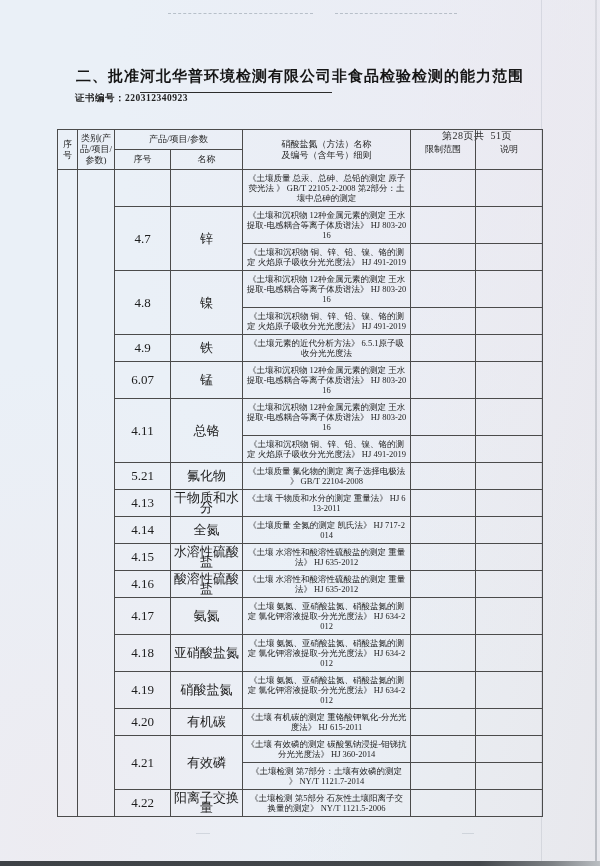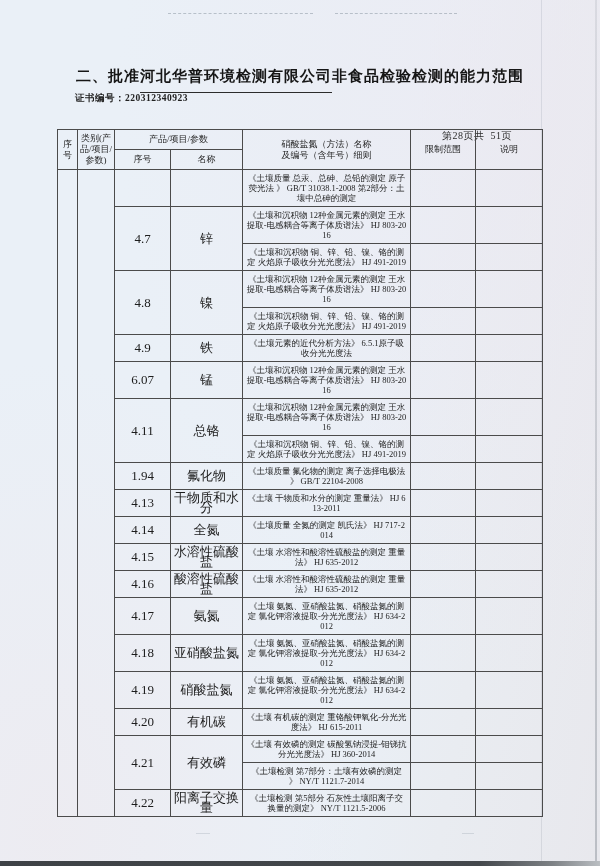--- a/index.html
+++ b/index.html
@@ -84,21 +84,21 @@
         <th class="h-subseq">序号</th>
         <th class="h-subname">名称</th>
       </tr>
     </thead>
     <tbody>
         <tr>
           <td class="c-outer-seq" rowspan="21"></td>
           <td class="c-category" rowspan="21"></td>
           <td class="c-no"></td>
           <td class="c-name"></td>
-          <td class="c-std">《土壤质量 总汞、总砷、总铅的测定 原子荧光法 》  GB/T 31038.1-2008 第2部分：土壤中总砷的测定</td>
+          <td class="c-std">《土壤质量 总汞、总砷、总铅的测定 原子荧光法 》  GB/T 22105.2-2008 第2部分：土壤中总砷的测定</td>
           <td class="c-lim"></td>
           <td class="c-note"></td>
         </tr>
         <tr>
           <td class="c-no" rowspan="2">4.7</td>
           <td class="c-name" rowspan="2">锌</td>
           <td class="c-std">《土壤和沉积物 12种金属元素的测定 王水提取-电感耦合等离子体质谱法》  HJ 803-2016</td>
           <td class="c-lim"></td>
           <td class="c-note"></td>
         </tr>
@@ -139,21 +139,21 @@
           <td class="c-std">《土壤和沉积物 12种金属元素的测定 王水提取-电感耦合等离子体质谱法》  HJ 803-2016</td>
           <td class="c-lim"></td>
           <td class="c-note"></td>
         </tr>
         <tr>
           <td class="c-std">《土壤和沉积物 铜、锌、铅、镍、铬的测定 火焰原子吸收分光光度法》  HJ 491-2019</td>
           <td class="c-lim"></td>
           <td class="c-note"></td>
         </tr>
         <tr>
-          <td class="c-no">1.94</td>
+          <td class="c-no">5.21</td>
           <td class="c-name">氟化物</td>
           <td class="c-std">《土壤质量 氟化物的测定  离子选择电极法 》  GB/T 22104-2008</td>
           <td class="c-lim"></td>
           <td class="c-note"></td>
         </tr>
         <tr>
           <td class="c-no">4.13</td>
           <td class="c-name">干物质和水分</td>
           <td class="c-std">《土壤 干物质和水分的测定 重量法》  HJ 613-2011</td>
           <td class="c-lim"></td>

